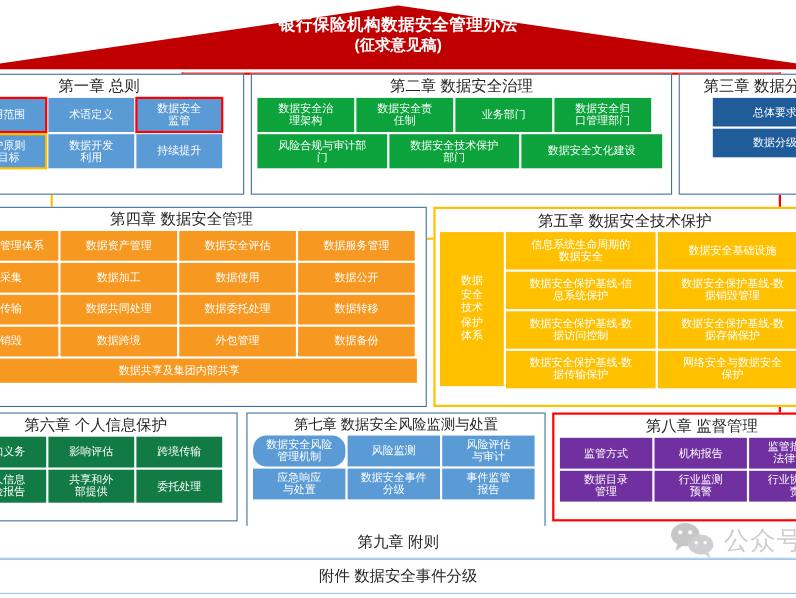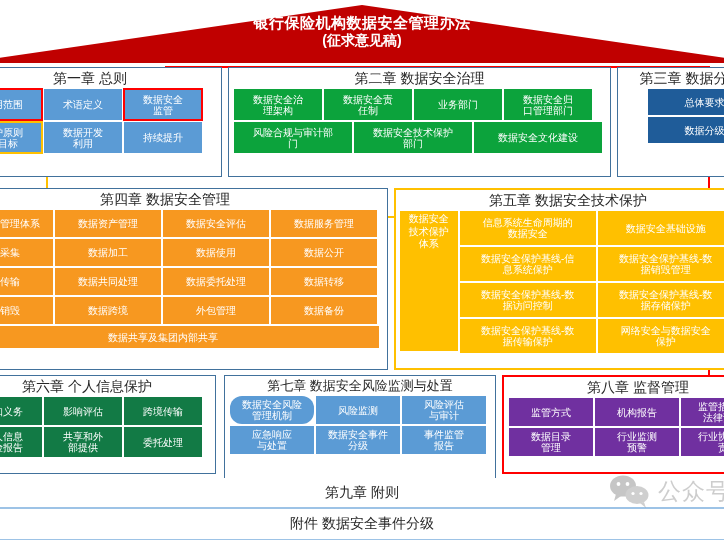--- a/index.html
+++ b/index.html
@@ -58,23 +58,23 @@
     background:#fff;text-align:center;font-size:14px;color:#262626;
     display:flex;align-items:center;justify-content:center;}
 
   
   .wm{position:absolute;right:-6px;bottom:36px;display:flex;align-items:center;
     gap:6px;opacity:.42;z-index:8;pointer-events:none;}
   .wm .txt{font-size:23px;color:#8a8a8a;white-space:nowrap;letter-spacing:1px;}
   .wm svg{display:block;}
 
   
-  .vlabel{box-sizing:border-box;display:flex;justify-content:center;
+  .vlabel{box-sizing:border-box;display:flex;align-items:center;justify-content:center;
     text-align:center;color:#fff;font-size:10px;line-height:1.25;background:#FFC000;
-    margin:1px;padding:2px;}
+    margin:1px;padding:18px;}
 </style>
 </head>
 <body>
 
 <div id="stage">
 
   <div class="banner-wrap">
     <div class="banner-shape"></div>
   </div>
   <div class="banner-text">

